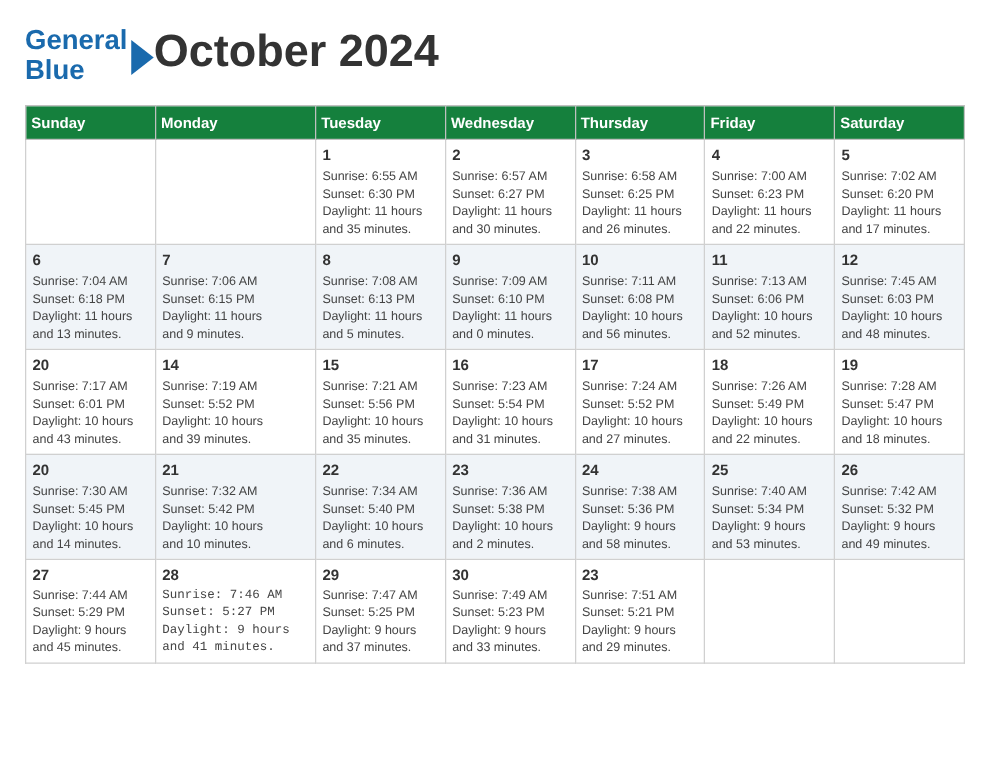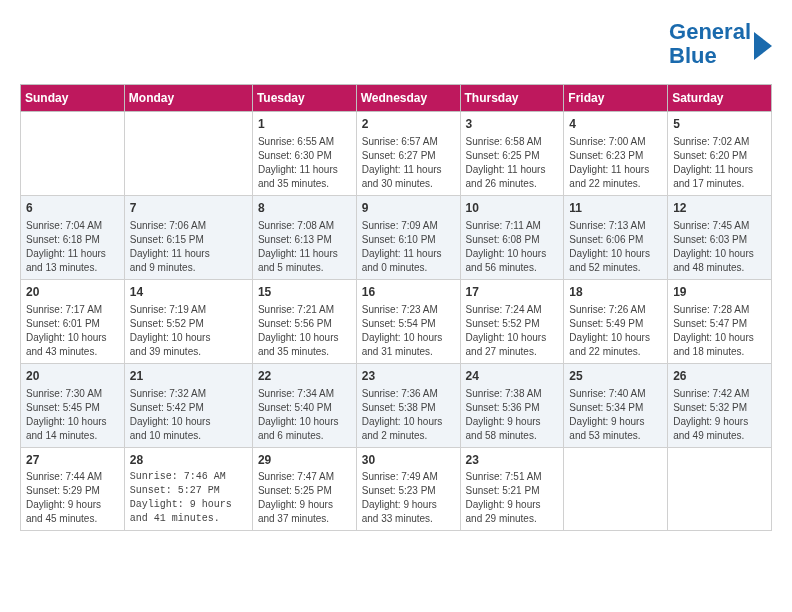--- a/index.html
+++ b/index.html
@@ -5,21 +5,21 @@
     * { box-sizing: border-box; margin: 0; padding: 0; }
     body {
       font-family: Arial, sans-serif;
       background: #fff;
       width: 792px;
       min-height: 612px;
       padding: 20px;
     }
     .header {
       display: flex;
-      justify-content: flex-end;
+      justify-content: flex-start;
       align-items: flex-start;
       margin-bottom: 16px;
     }
     .logo {
       display: flex;
       align-items: center;
     }
     .logo-text {
       font-size: 22px;
       font-weight: bold;
@@ -49,21 +49,21 @@
     .location {
       font-size: 18px;
       color: #555;
     }
     table {
       width: 100%;
       border-collapse: collapse;
       font-size: 11px;
     }
     thead tr {
-      background: #be185d;
+      background: #15803d;
       color: #fff;
     }
     thead th {
       padding: 6px 4px;
       text-align: left;
       font-size: 12px;
       font-weight: bold;
       border: 1px solid #c0c0c0;
     }
     tbody tr {
@@ -98,20 +98,21 @@
 <div class="header">
   <div class="logo">
     <div>
       <div class="logo-text">
         <span>General</span><br><span style="color:#1a6aad;">Blue</span>
       </div>
     </div>
     <div class="logo-arrow"></div>
   </div>
   <div class="title-block">
+    <div class="month-title">October 2024</div>
   </div>
 </div>
 
 <table>
   <thead>
     <tr>
     <th>Sunday</th>
         <th>Monday</th>
         <th>Tuesday</th>
         <th>Wednesday</th>

